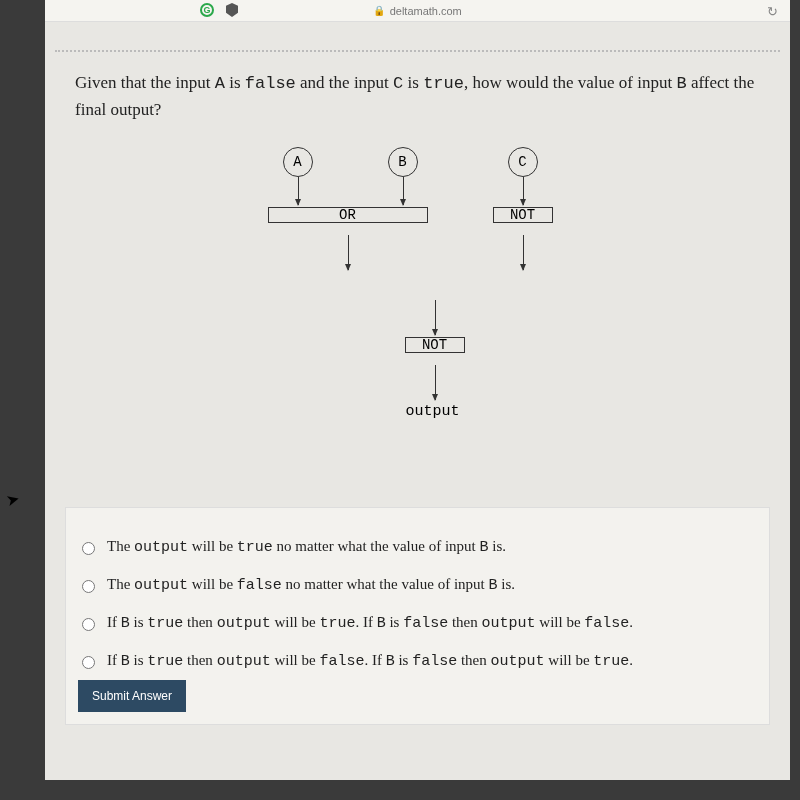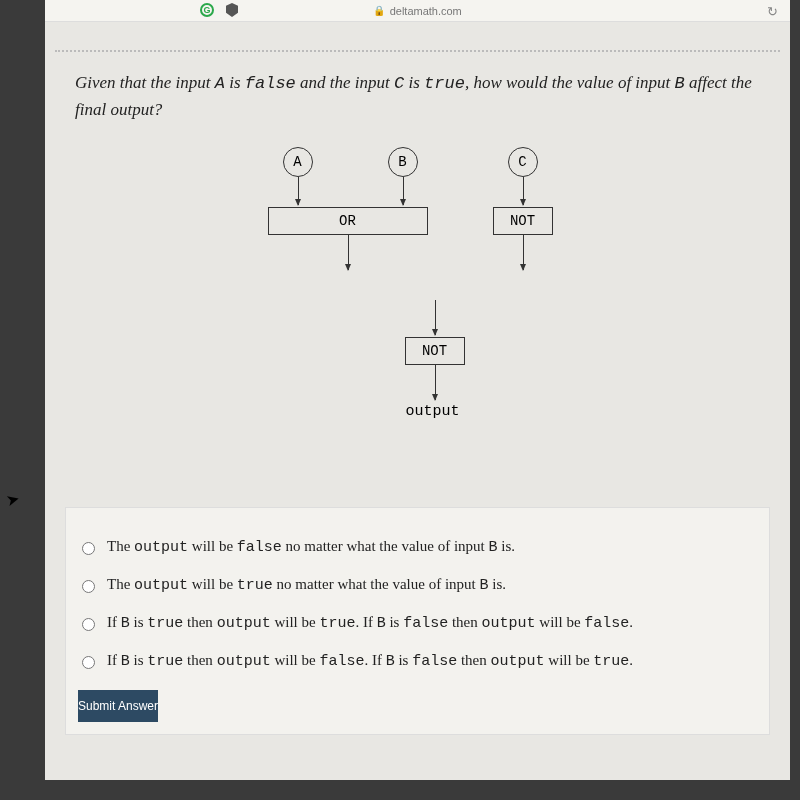--- a/index.html
+++ b/index.html
@@ -72,21 +72,20 @@
     }
     .divider {
       border-top: 2px dotted #bbb;
       margin: 28px 10px 18px 10px;
     }
     .question {
       padding: 0 30px;
       font-size: 17px;
       line-height: 1.5;
       color: #222;
-      font-style: italic;
     }
     .question .mono { font-family: 'Courier New', monospace; }
     .diagram {
       position: relative;
       width: 380px;
       height: 330px;
       margin: 25px auto 0 auto;
     }
     .circ {
       position: absolute;
@@ -98,21 +97,21 @@
       font-size: 14px;
       background: transparent;
     }
     .box {
       position: absolute;
       border: 1px solid #333;
       display: flex; align-items: center; justify-content: center;
       font-family: 'Courier New', monospace;
       font-size: 14px;
       background: transparent;
-      height: 28px;
+      height: 16px;
     }
     .arrow {
       position: absolute;
       width: 1px;
       background: #333;
     }
     .arrow::after {
       content: '';
       position: absolute;
       bottom: -1px;
@@ -139,25 +138,25 @@
       padding: 10px 4px;
       font-size: 15px;
       color: #222;
     }
     .opt input[type=radio] {
       margin-top: 4px;
       width: 13px; height: 13px;
     }
     .opt .mono { font-family: 'Courier New', monospace; }
     .submit {
-      margin-top: 10px;
+      margin-top: 0;
       background: #2d4a63;
       color: #fff;
       border: none;
-      padding: 9px 0;
+      padding: 9px 14px;
       font-size: 12px;
       font-family: -apple-system, sans-serif;
       cursor: pointer;
     }
     .cursor {
       position: absolute;
       left: 6px;
       top: 490px;
       font-size: 16px;
       color: #000;
@@ -209,25 +208,25 @@
       <div class="box" style="left:177px; top:190px; width:60px;">NOT</div>
 
       <div class="arrow" style="left:207px; top:218px; height:35px;"></div>
 
       <div class="outlabel" style="left:178px; top:256px;">output</div>
     </div>
 
     <div class="answers">
       <label class="opt">
         <input type="radio" name="ans" style="">
+        <span><span>The </span><span class="mono">output</span><span> will be </span><span class="mono">true</span><span> no matter what the value of input </span><span class="mono">B</span><span> is.</span></span>
+      </label>
+      <label class="opt">
+        <input type="radio" name="ans" style="">
         <span><span>The </span><span class="mono">output</span><span> will be </span><span class="mono">false</span><span> no matter what the value of input </span><span class="mono">B</span><span> is.</span></span>
-      </label>
-      <label class="opt">
-        <input type="radio" name="ans" style="">
-        <span><span>The </span><span class="mono">output</span><span> will be </span><span class="mono">true</span><span> no matter what the value of input </span><span class="mono">B</span><span> is.</span></span>
       </label>
       <label class="opt">
         <input type="radio" name="ans" style="">
         <span><span>If </span><span class="mono">B</span><span> is </span><span class="mono">true</span><span> then </span><span class="mono">output</span><span> will be </span><span class="mono">true</span><span>. If </span><span class="mono">B</span><span> is </span><span class="mono">false</span><span> then </span><span class="mono">output</span><span> will be </span><span class="mono">false</span><span>.</span></span>
       </label>
       <label class="opt">
         <input type="radio" name="ans" style="">
         <span><span>If </span><span class="mono">B</span><span> is </span><span class="mono">true</span><span> then </span><span class="mono">output</span><span> will be </span><span class="mono">false</span><span>. If </span><span class="mono">B</span><span> is </span><span class="mono">false</span><span> then </span><span class="mono">output</span><span> will be </span><span class="mono">true</span><span>.</span></span>
       </label>
       <button class="submit">Submit Answer</button>

